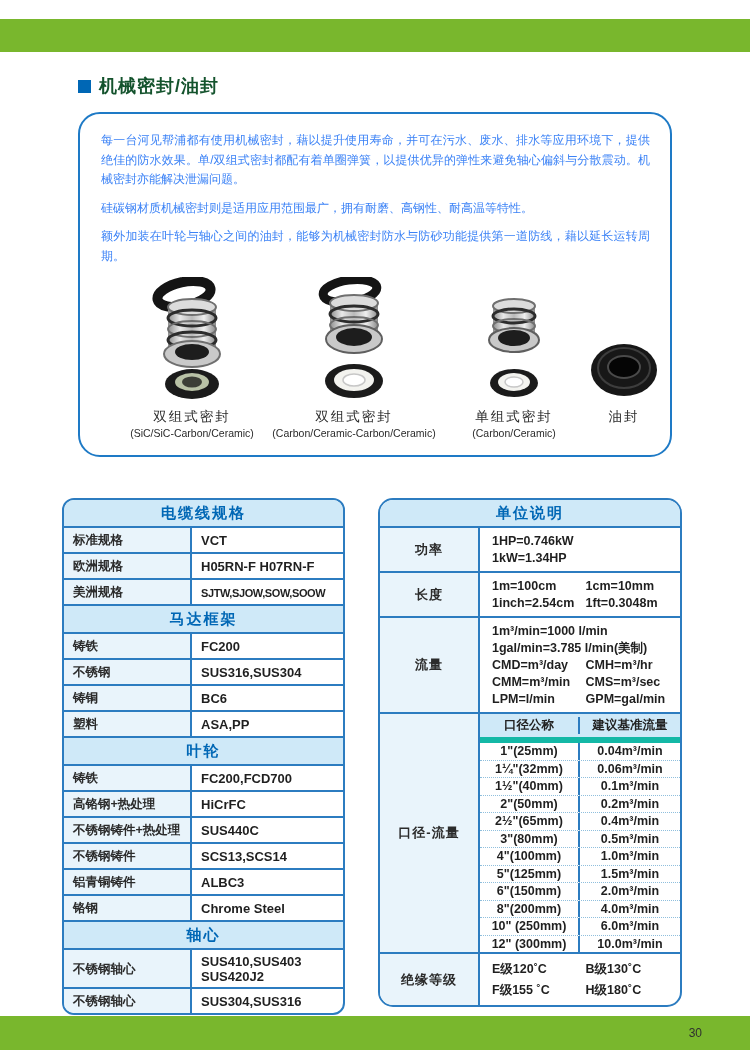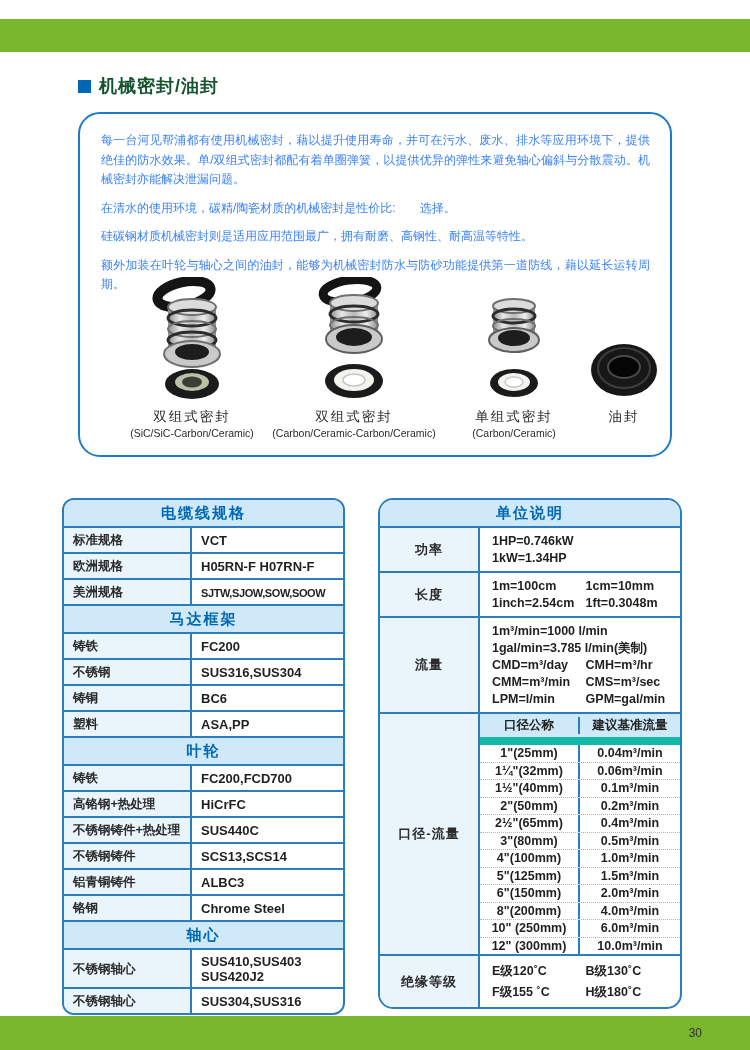--- a/index.html
+++ b/index.html
@@ -46,42 +46,41 @@
   .units-table{left:378px;top:498px;width:304px;}
   .urow{display:flex;border-bottom:2px solid #2c7cc0;}
   .urow.last{border-bottom:none;}
   .ulabel{width:100px;background:#e9f4fb;border-right:2px solid #2c7cc0;box-sizing:border-box;
     font-size:13px;font-weight:600;display:flex;align-items:center;justify-content:center;
     text-align:center;color:#2b2b2b;letter-spacing:1px;}
   .uvalue{flex:1;padding:5px 8px 4px 12px;font-size:12.5px;font-weight:700;color:#1f1f1f;line-height:17px;}
   .uvalue.nopad{padding:0;}
   .two-col{display:flex;}
   .two-col span:first-child{width:52%;}
-  .sub-header{display:flex;background:#cfe9f8;border-bottom:8px solid #14b8a6;font-weight:700;
+  .sub-header{display:flex;background:#cfe9f8;border-bottom:6px solid #14b8a6;font-weight:700;
     font-size:12.5px;color:#222;text-align:center;padding:3px 0;}
   .sub-row{display:flex;border-bottom:1px dotted #8fbfdd;font-size:12.5px;font-weight:700;
     text-align:center;color:#1f1f1f;line-height:16.5px;}
   .sub-row.last{border-bottom:none;}
   .sc1{width:50%;border-right:2px solid #2c7cc0;box-sizing:border-box;}
   .sc2{flex:1;}
 </style>
 </head>
 <body>
 
 <div class="top-bar"></div>
 
 <div class="section-title">
   <div class="square"></div>
   <div class="title-text">机械密封/油封</div>
 </div>
 
 <div class="intro-box">
   <div class="intro-text">
     <p>每一台河见帮浦都有使用机械密封，藉以提升使用寿命，并可在污水、废水、排水等应用环境下，提供绝佳的防水效果。单/双组式密封都配有着单圈弹簧，以提供优异的弹性来避免轴心偏斜与分散震动。机械密封亦能解决泄漏问题。</p>
-    <p>在清水的使用环境，碳精/陶瓷材质的机械密封是性价比:　　选择。</p>
     <p>硅碳钢材质机械密封则是适用应用范围最广，拥有耐磨、高钢性、耐高温等特性。</p>
     <p>额外加装在叶轮与轴心之间的油封，能够为机械密封防水与防砂功能提供第一道防线，藉以延长运转周期。</p>
   </div>
 
   <div class="products">
 
     <div class="figure fig1">
       <div class="fig-img">
         <svg width="104" height="124" viewBox="0 0 104 124">
           <defs>

